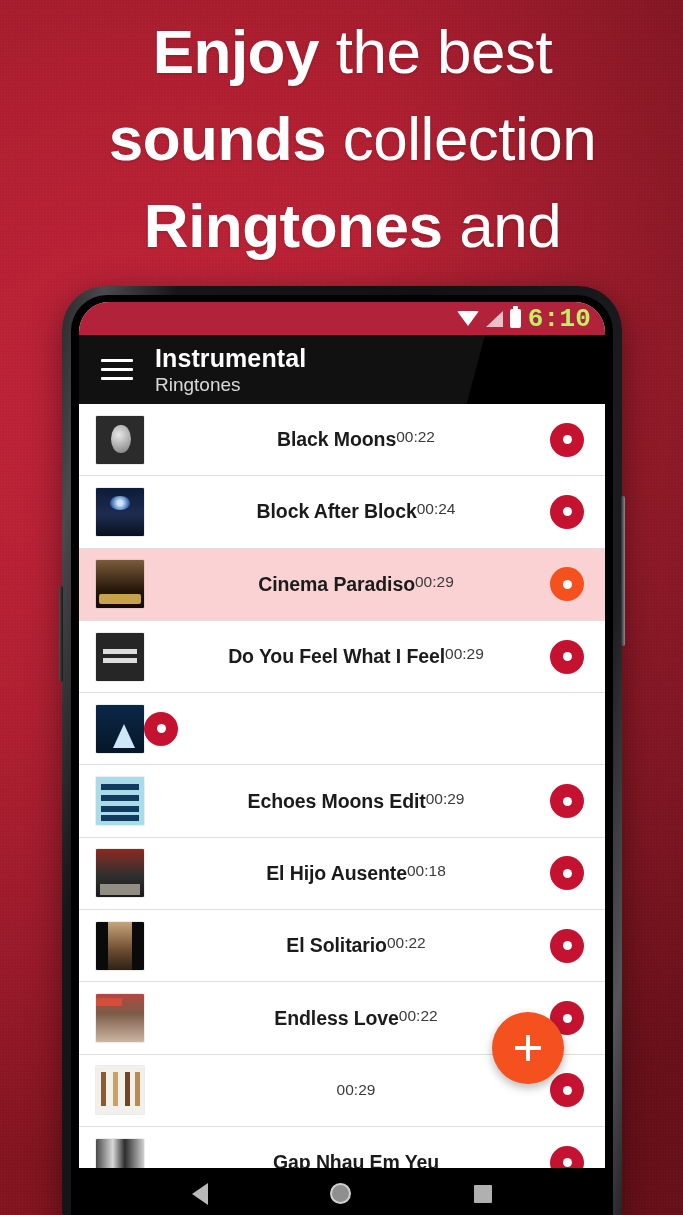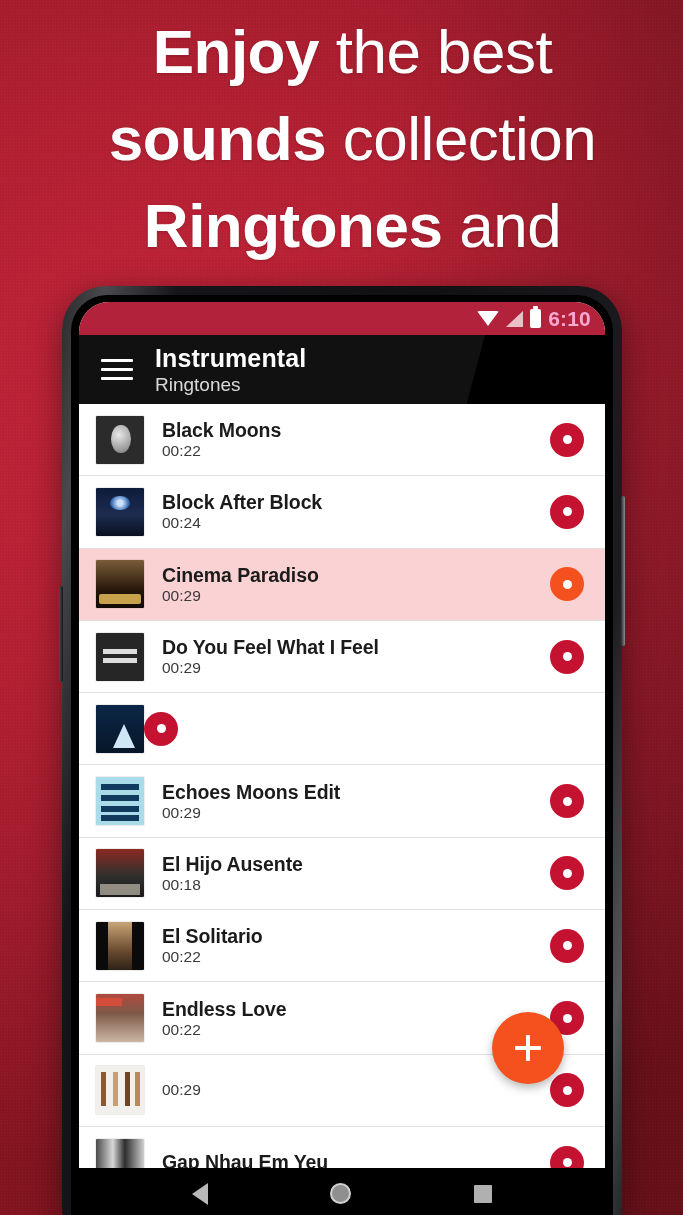--- a/index.html
+++ b/index.html
@@ -152,24 +152,25 @@
   }
   .sb-battery:before {
     content: "";
     position: absolute;
     top: -3px; left: 3px;
     width: 5px; height: 3px;
     background: #ffffff;
     border-radius: 1px;
   }
   .sb-time {
-    color: #f9a8d4;
-    font-size: 21px;
+    color: #bef264;
+    font-size: 26px;
     font-weight: 700;
     letter-spacing: 0.2px;
+    font-family: Liberation Mono, monospace;
   }
 
   
   .appbar {
     position: relative;
     height: 69px;
     background: #000000;
     display: flex;
     align-items: center;
     overflow: hidden;
@@ -247,21 +248,21 @@
     border-radius: 1px;
     box-shadow: 0 0 0 1px rgba(0,0,0,0.07);
     background-size: cover;
     background-position: center;
     overflow: hidden;
     position: relative;
   }
   .row-text {
     margin-left: 18px;
     display: flex;
-    flex-direction: column;
+    flex-direction: row;
     justify-content: center;
     flex: 1 1 auto;
     min-width: 0;
   }
   .row-title {
     font-size: 19.5px;
     font-weight: 700;
     color: #1b1b1b;
     letter-spacing: -0.1px;
     white-space: nowrap;

